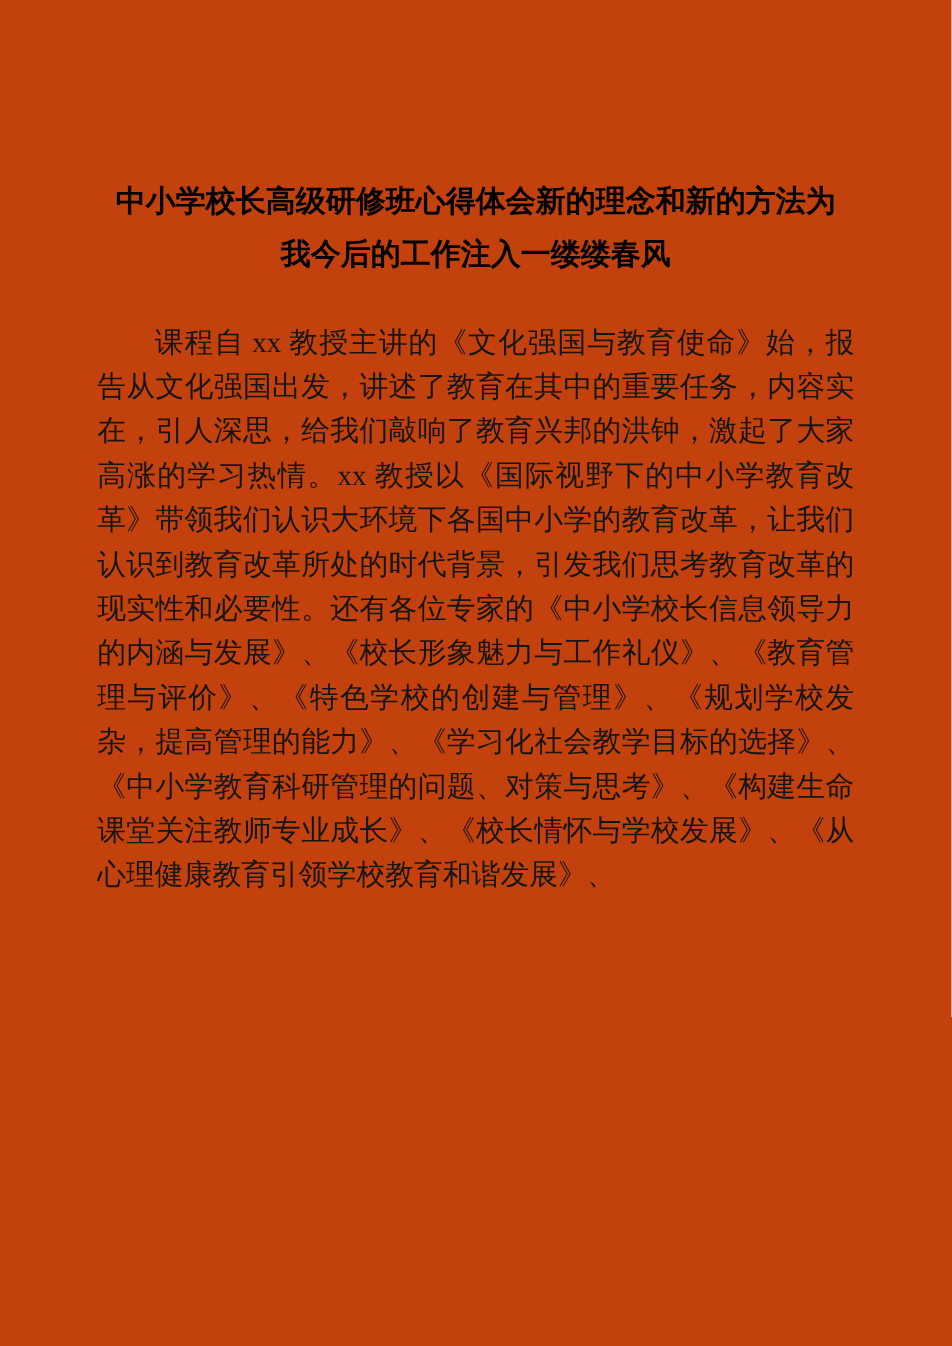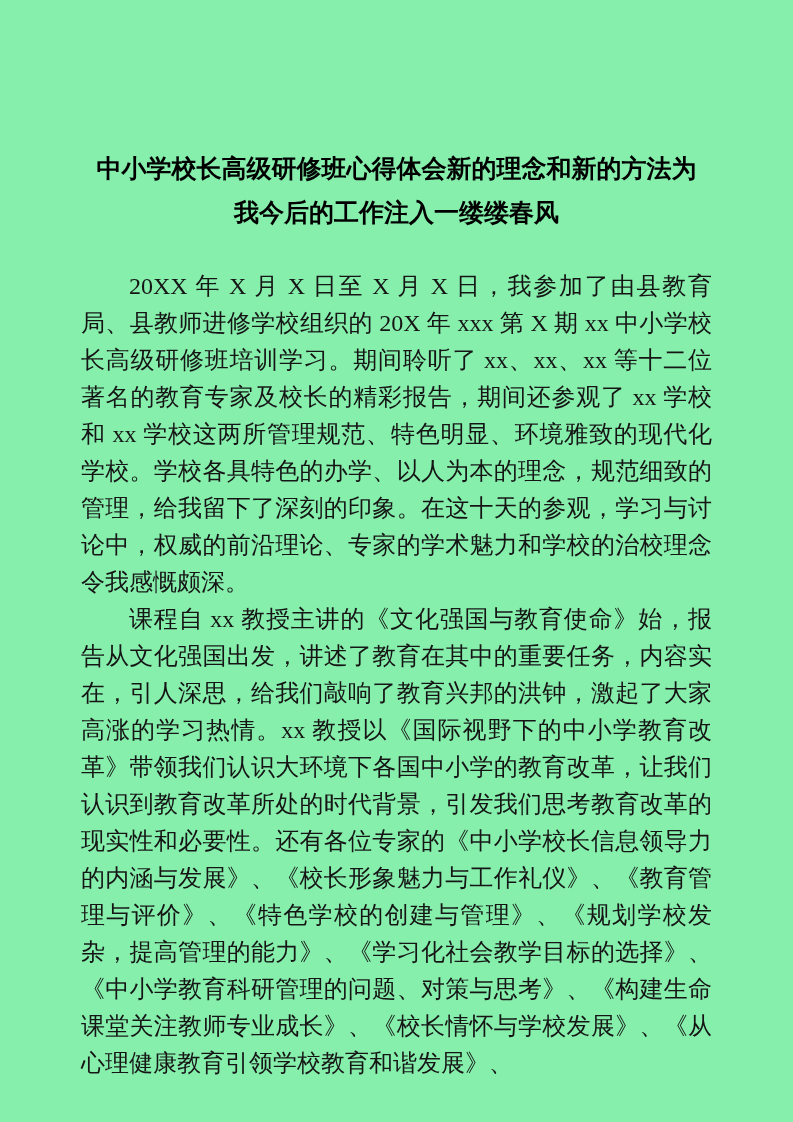--- a/index.html
+++ b/index.html
@@ -5,21 +5,21 @@
   html, body {
     margin: 0;
     padding: 0;
     background: #ffffff;
   }
   .page {
     position: relative;
     width: 793px;
     height: 1122px;
     margin: 0 auto;
-    background: #86efac;
+    background: #c2410c;
     overflow: hidden;
     font-family: "Liberation Serif", "DejaVu Serif", serif;
     color: #000000;
   }
   .doc-content {
     padding: 147px 81px 0 81px;
     box-sizing: border-box;
   }
   .doc-title {
     font-size: 25px;
@@ -45,17 +45,16 @@
     text-indent: 2em;
   }
 </style>
 </head>
 <body>
 
 <div class="page">
   <div class="doc-content">
     <h1 class="doc-title">中小学校长高级研修班心得体会新的理念和新的方法为我今后的工作注入一缕缕春风</h1>
     <div class="doc-body">
-      <p>20XX 年 X 月 X 日至 X 月 X 日，我参加了由县教育局、县教师进修学校组织的 20X 年 xxx 第 X 期 xx 中小学校长高级研修班培训学习。期间聆听了 xx、xx、xx 等十二位著名的教育专家及校长的精彩报告，期间还参观了 xx 学校和 xx 学校这两所管理规范、特色明显、环境雅致的现代化学校。学校各具特色的办学、以人为本的理念，规范细致的管理，给我留下了深刻的印象。在这十天的参观，学习与讨论中，权威的前沿理论、专家的学术魅力和学校的治校理念令我感慨颇深。</p>
       <p>课程自 xx 教授主讲的《文化强国与教育使命》始，报告从文化强国出发，讲述了教育在其中的重要任务，内容实在，引人深思，给我们敲响了教育兴邦的洪钟，激起了大家高涨的学习热情。xx 教授以《国际视野下的中小学教育改革》带领我们认识大环境下各国中小学的教育改革，让我们认识到教育改革所处的时代背景，引发我们思考教育改革的现实性和必要性。还有各位专家的《中小学校长信息领导力的内涵与发展》、《校长形象魅力与工作礼仪》、《教育管理与评价》、《特色学校的创建与管理》、《规划学校发杂，提高管理的能力》、《学习化社会教学目标的选择》、《中小学教育科研管理的问题、对策与思考》、《构建生命课堂关注教师专业成长》、《校长情怀与学校发展》、《从心理健康教育引领学校教育和谐发展》、</p>
     </div>
   </div>
 </div>
 
 </body></html>

